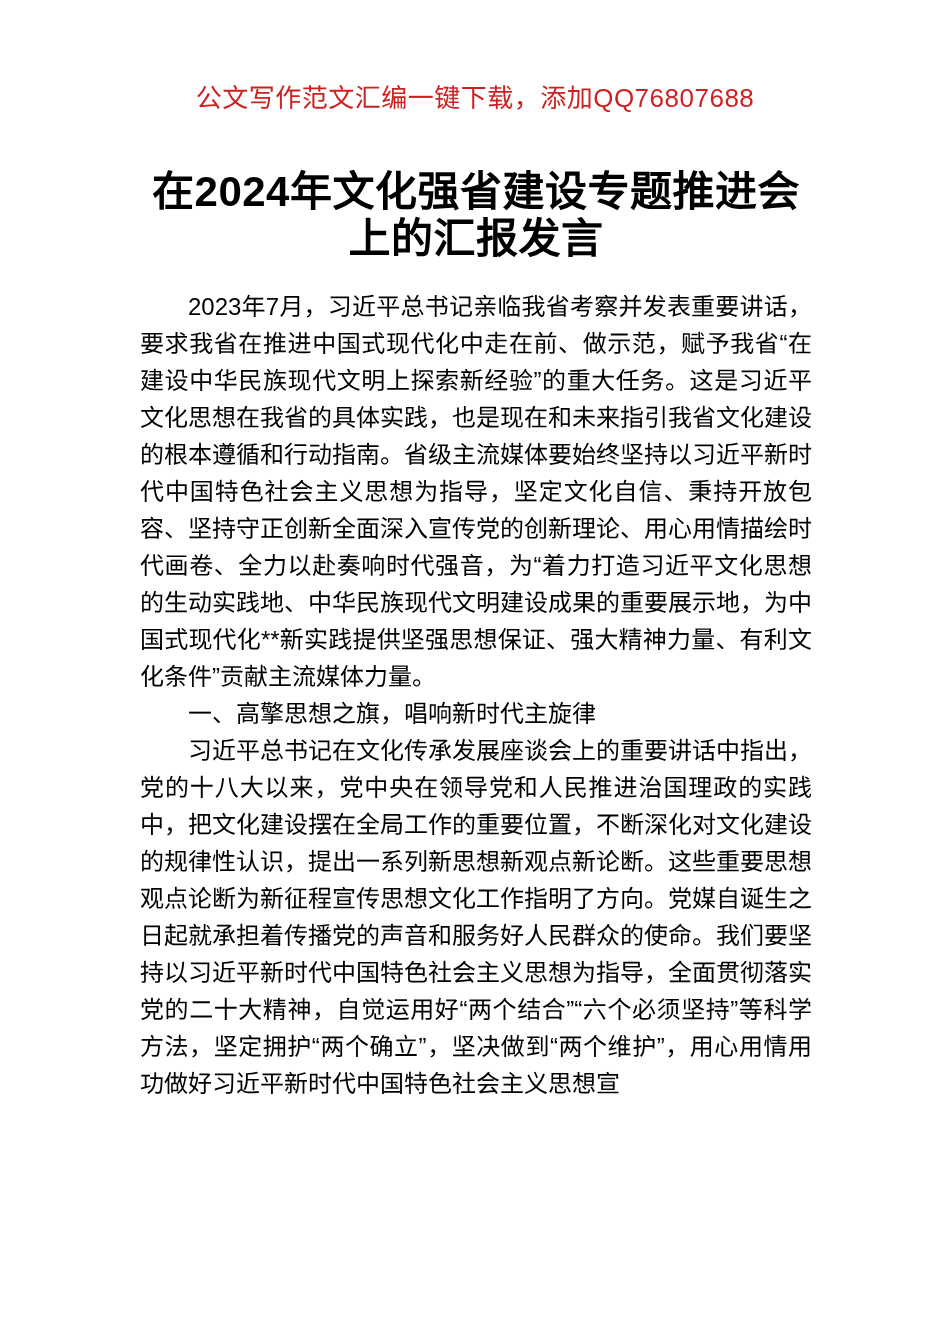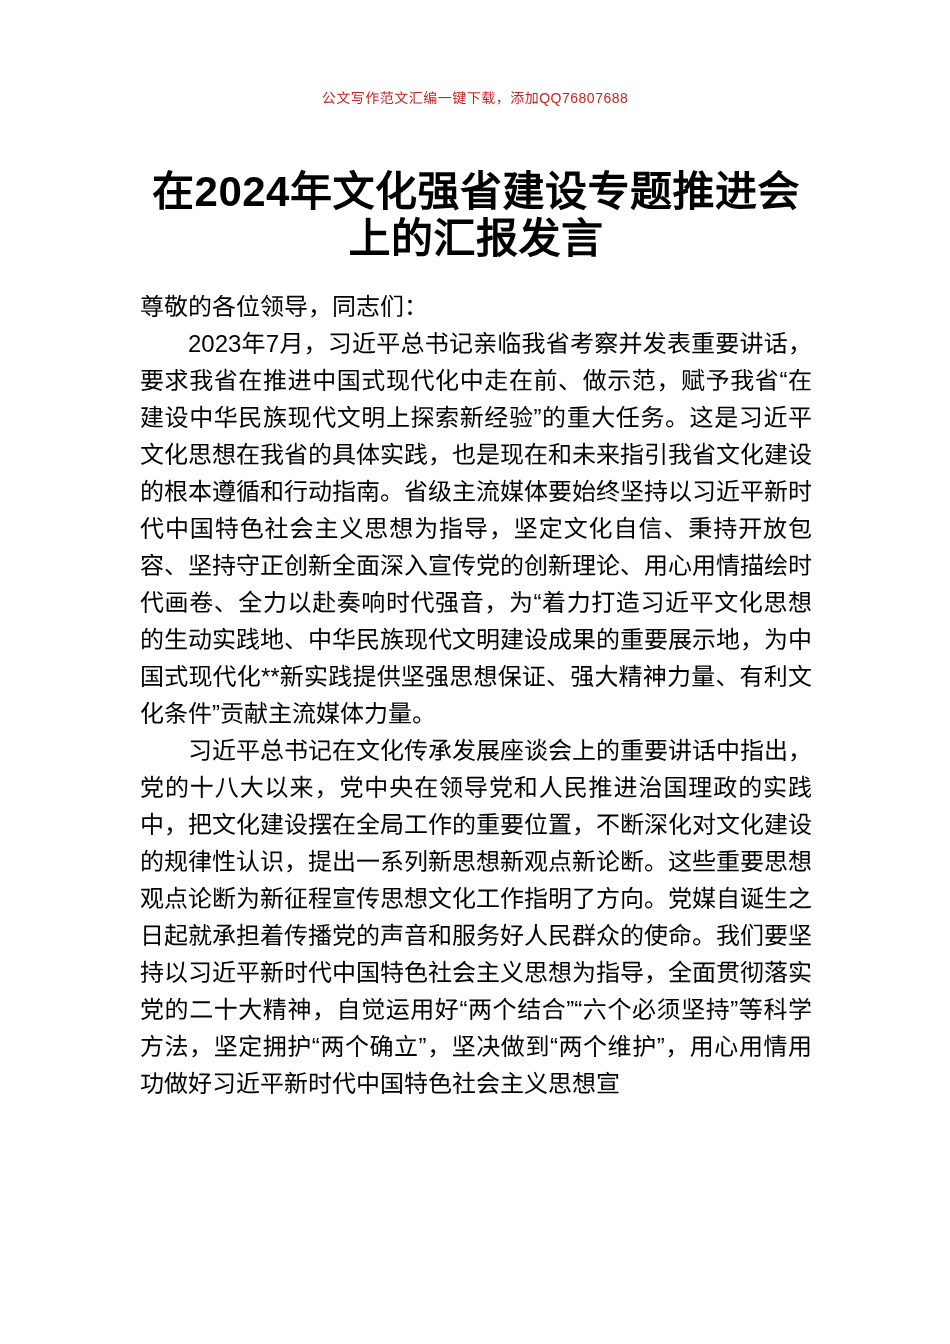--- a/index.html
+++ b/index.html
@@ -21,21 +21,21 @@
   }
 
   
   .promo-banner {
     position: absolute;
     top: 84px;
     left: 0;
     width: 950px;
     text-align: center;
     color: #cc2222;
-    font-size: 14px;
+    font-size: 26px;
     line-height: 28px;
     letter-spacing: 0.5px;
     font-family: "Liberation Sans", "DejaVu Sans", sans-serif;
     white-space: nowrap;
   }
 
   
   .doc-body {
     position: absolute;
     top: 168px;
@@ -87,22 +87,22 @@
 <body>
 
 <div class="page">
 
   <div class="promo-banner">公文写作范文汇编一键下载，添加QQ76807688</div>
 
   <div class="doc-body">
 
     <h1 class="doc-title">在2024年文化强省建设专题推进会上的汇报发言</h1>
 
-    <p class="para noindent">尊敬的各位领导，同志们：</p>
 
     <p class="para indent">2023年7月，习近平总书记亲临我省考察并发表重要讲话，要求我省在推进中国式现代化中走在前、做示范，赋予我省“在建设中华民族现代文明上探索新经验”的重大任务。这是习近平文化思想在我省的具体实践，也是现在和未来指引我省文化建设的根本遵循和行动指南。省级主流媒体要始终坚持以习近平新时代中国特色社会主义思想为指导，坚定文化自信、秉持开放包容、坚持守正创新全面深入宣传党的创新理论、用心用情描绘时代画卷、全力以赴奏响时代强音，为“着力打造习近平文化思想的生动实践地、中华民族现代文明建设成果的重要展示地，为中国式现代化**新实践提供坚强思想保证、强大精神力量、有利文化条件”贡献主流媒体力量。</p>
 
+    <p class="para section-heading">一、高擎思想之旗，唱响新时代主旋律</p>
 
     <p class="para indent">习近平总书记在文化传承发展座谈会上的重要讲话中指出，党的十八大以来，党中央在领导党和人民推进治国理政的实践中，把文化建设摆在全局工作的重要位置，不断深化对文化建设的规律性认识，提出一系列新思想新观点新论断。这些重要思想观点论断为新征程宣传思想文化工作指明了方向。党媒自诞生之日起就承担着传播党的声音和服务好人民群众的使命。我们要坚持以习近平新时代中国特色社会主义思想为指导，全面贯彻落实党的二十大精神，自觉运用好“两个结合”“六个必须坚持”等科学方法，坚定拥护“两个确立”，坚决做到“两个维护”，用心用情用功做好习近平新时代中国特色社会主义思想宣</p>
 
   </div>
 
 </div>
 
 </body></html>

